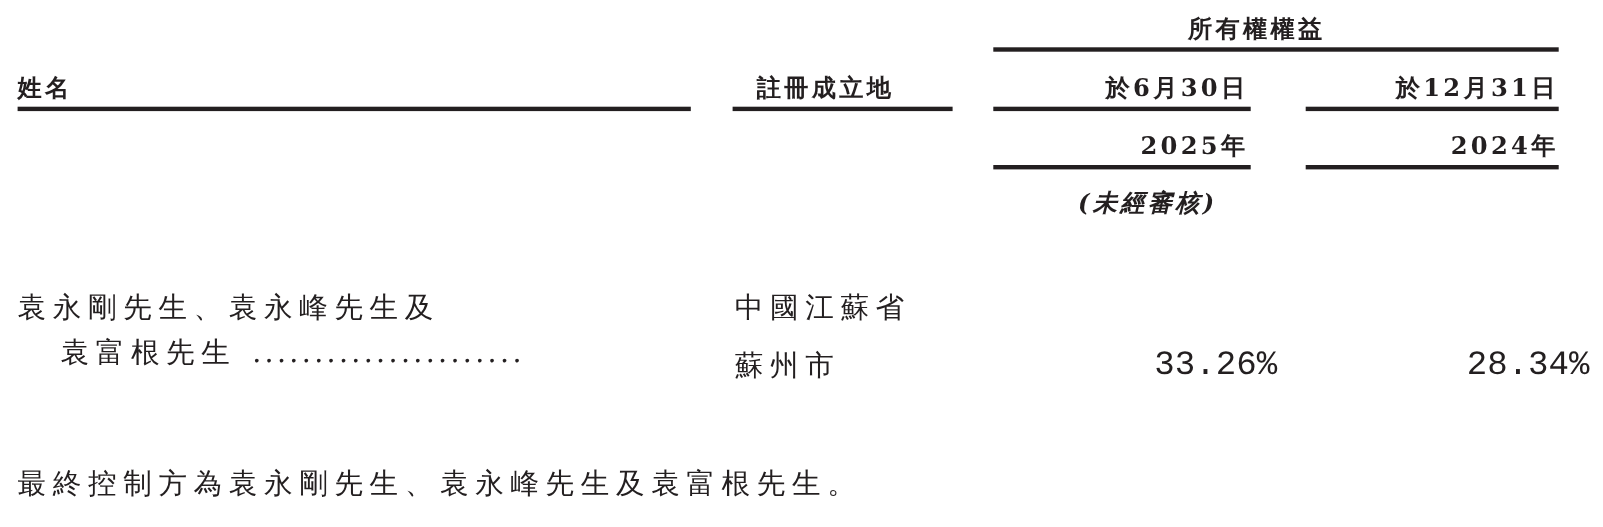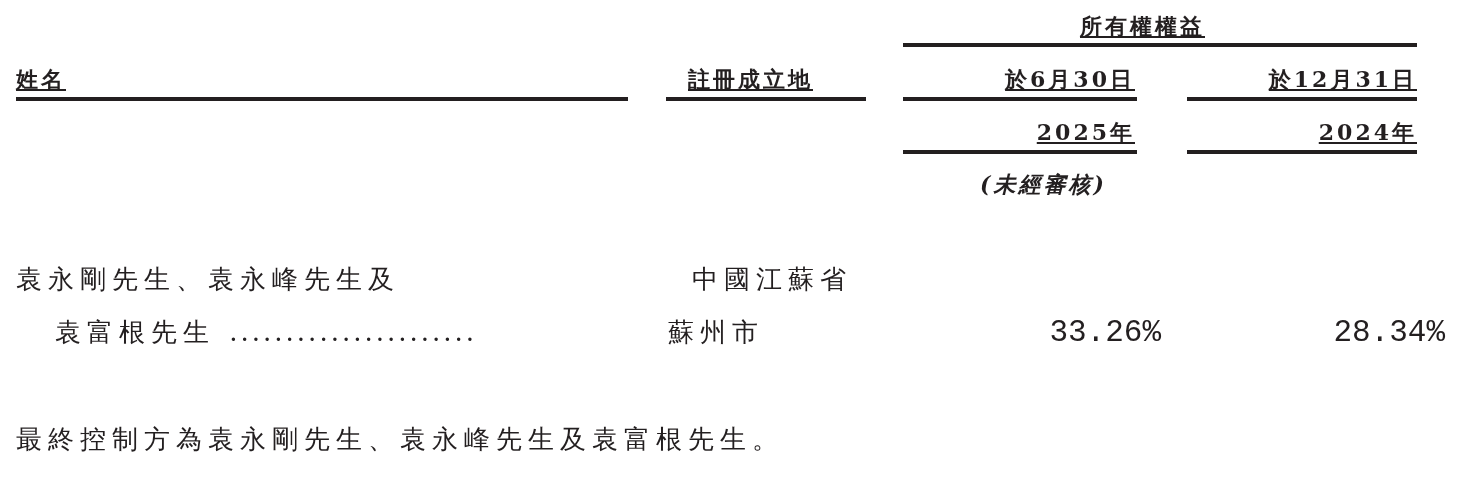--- a/index.html
+++ b/index.html
@@ -1,19 +1,19 @@
 <!DOCTYPE html>
 <html><head>
 <meta charset="utf-8">
 <style>
   html, body { margin: 0; padding: 0; background: #ffffff; }
   body { width: 1457px; height: 479px; position: relative; overflow: hidden;
          font-family: "DejaVu Serif", "Liberation Serif", serif; color: #231f20; }
   .abs { position: absolute; white-space: nowrap; }
-  .hdr { font-weight: bold; font-size: 22px; letter-spacing: 3px; text-decoration: underline; }
+  .hdr { font-weight: bold; font-size: 22px; letter-spacing: 3px; }
   .rule { position: absolute; height: 4px; background: #231f20; }
   .body-text { font-size: 26px; letter-spacing: 6px; }
   .num { font-family: Liberation Mono, monospace; font-size: 31px; letter-spacing: 0; }
   .right { text-align: right; }
   .italic { font-style: italic; font-size: 22px; letter-spacing: 3px; font-weight: bold; }
   .dots { letter-spacing: 3px; }
 </style>
 </head>
 <body>
 
@@ -34,24 +34,24 @@
 
 <div class="abs hdr right" style="right:322px; top:118px;">2025年</div>
 <div class="rule" style="left:903px; top:150px; width:234px;"></div>
 
 <div class="abs hdr right" style="right:40px; top:118px;text-align:center;">2024年</div>
 <div class="rule" style="left:1187px; top:150px; width:230px;"></div>
 
 <div class="abs italic" style="left:980px; top:170px;">(未經審核)</div>
 
 <div class="abs body-text" style="left:16px; top:262px;">袁永剛先生、袁永峰先生及</div>
-<div class="abs body-text" style="left:55px; top:315px;text-align:right;">
+<div class="abs body-text" style="left:55px; top:303px;text-align:right;">
   <span>袁富根先生</span>
   <span class="dots">......................</span>
 </div>
 
-<div class="abs body-text" style="left:668px; top:262px;margin-left:24px;">中國江蘇省</div>
+<div class="abs body-text" style="left:668px; top:262px;">中國江蘇省</div>
 <div class="abs body-text" style="left:668px; top:315px;">蘇州市</div>
 
 <div class="abs num right" style="right:296px; top:315px;">33.26%</div>
 <div class="abs num right" style="right:12px; top:315px;">28.34%</div>
 
 <div class="abs body-text" style="left:16px; top:422px;text-align:center;">最終控制方為袁永剛先生、袁永峰先生及袁富根先生。</div>
 
 </body></html>

